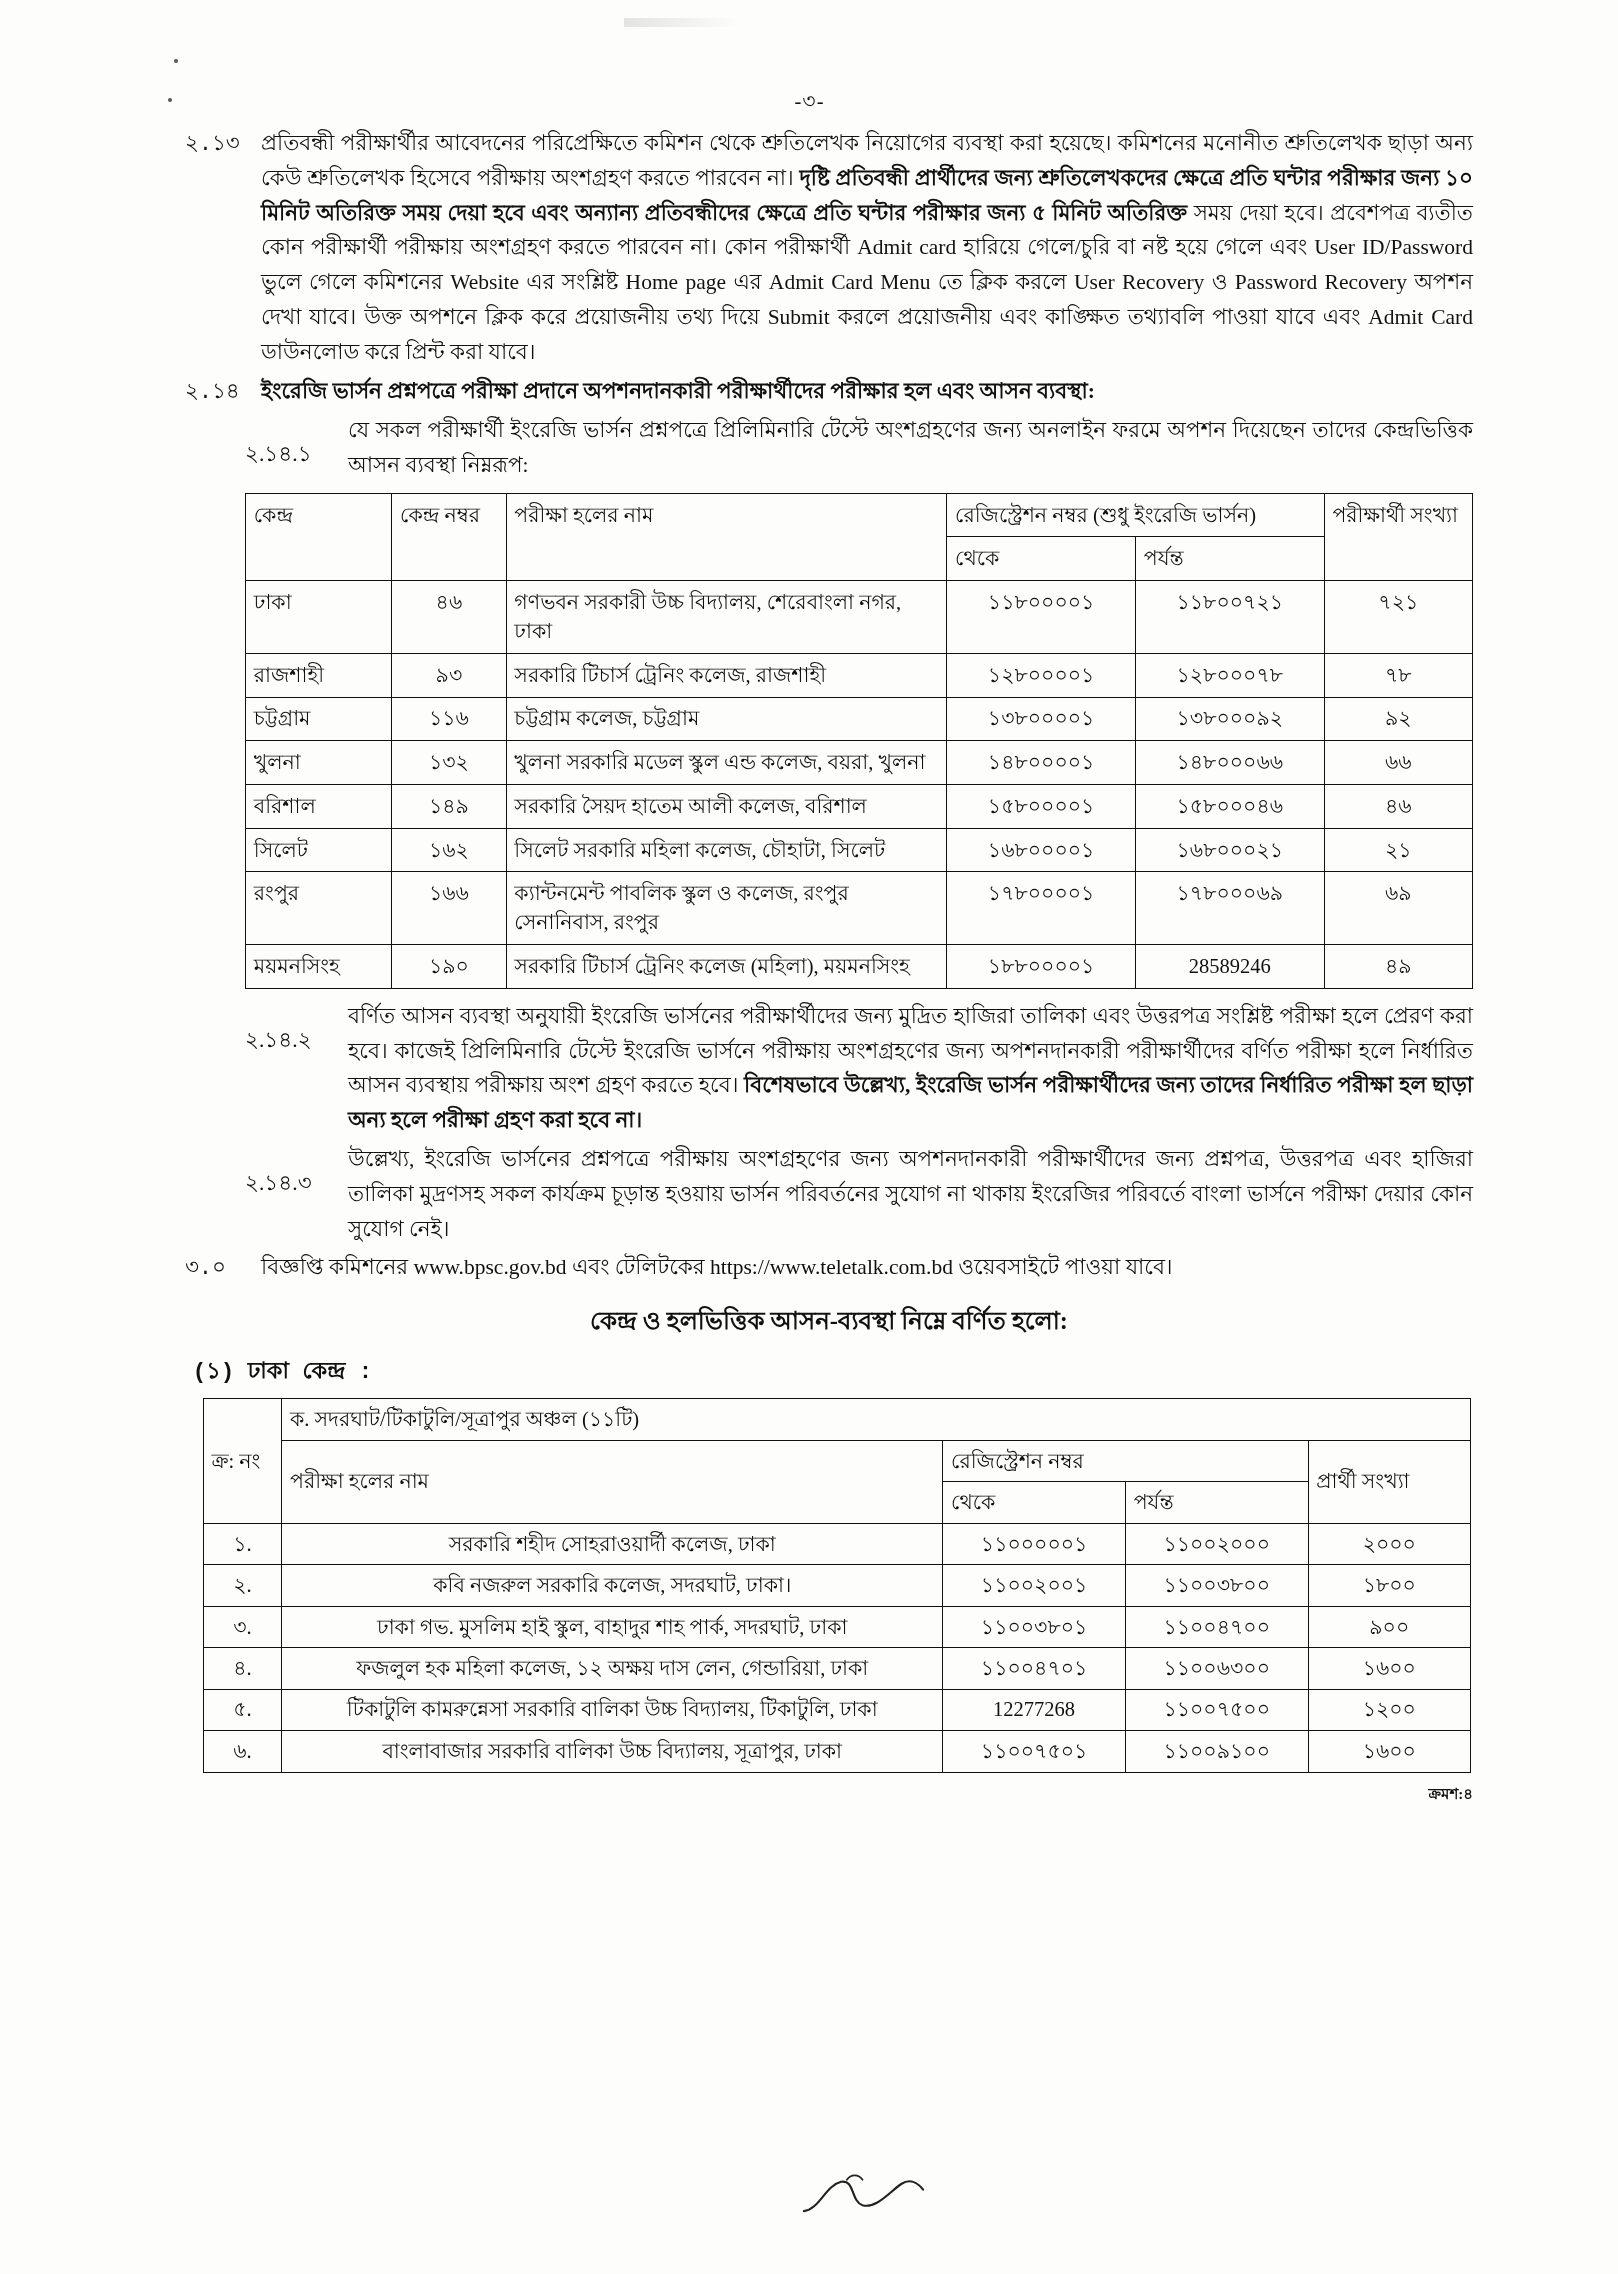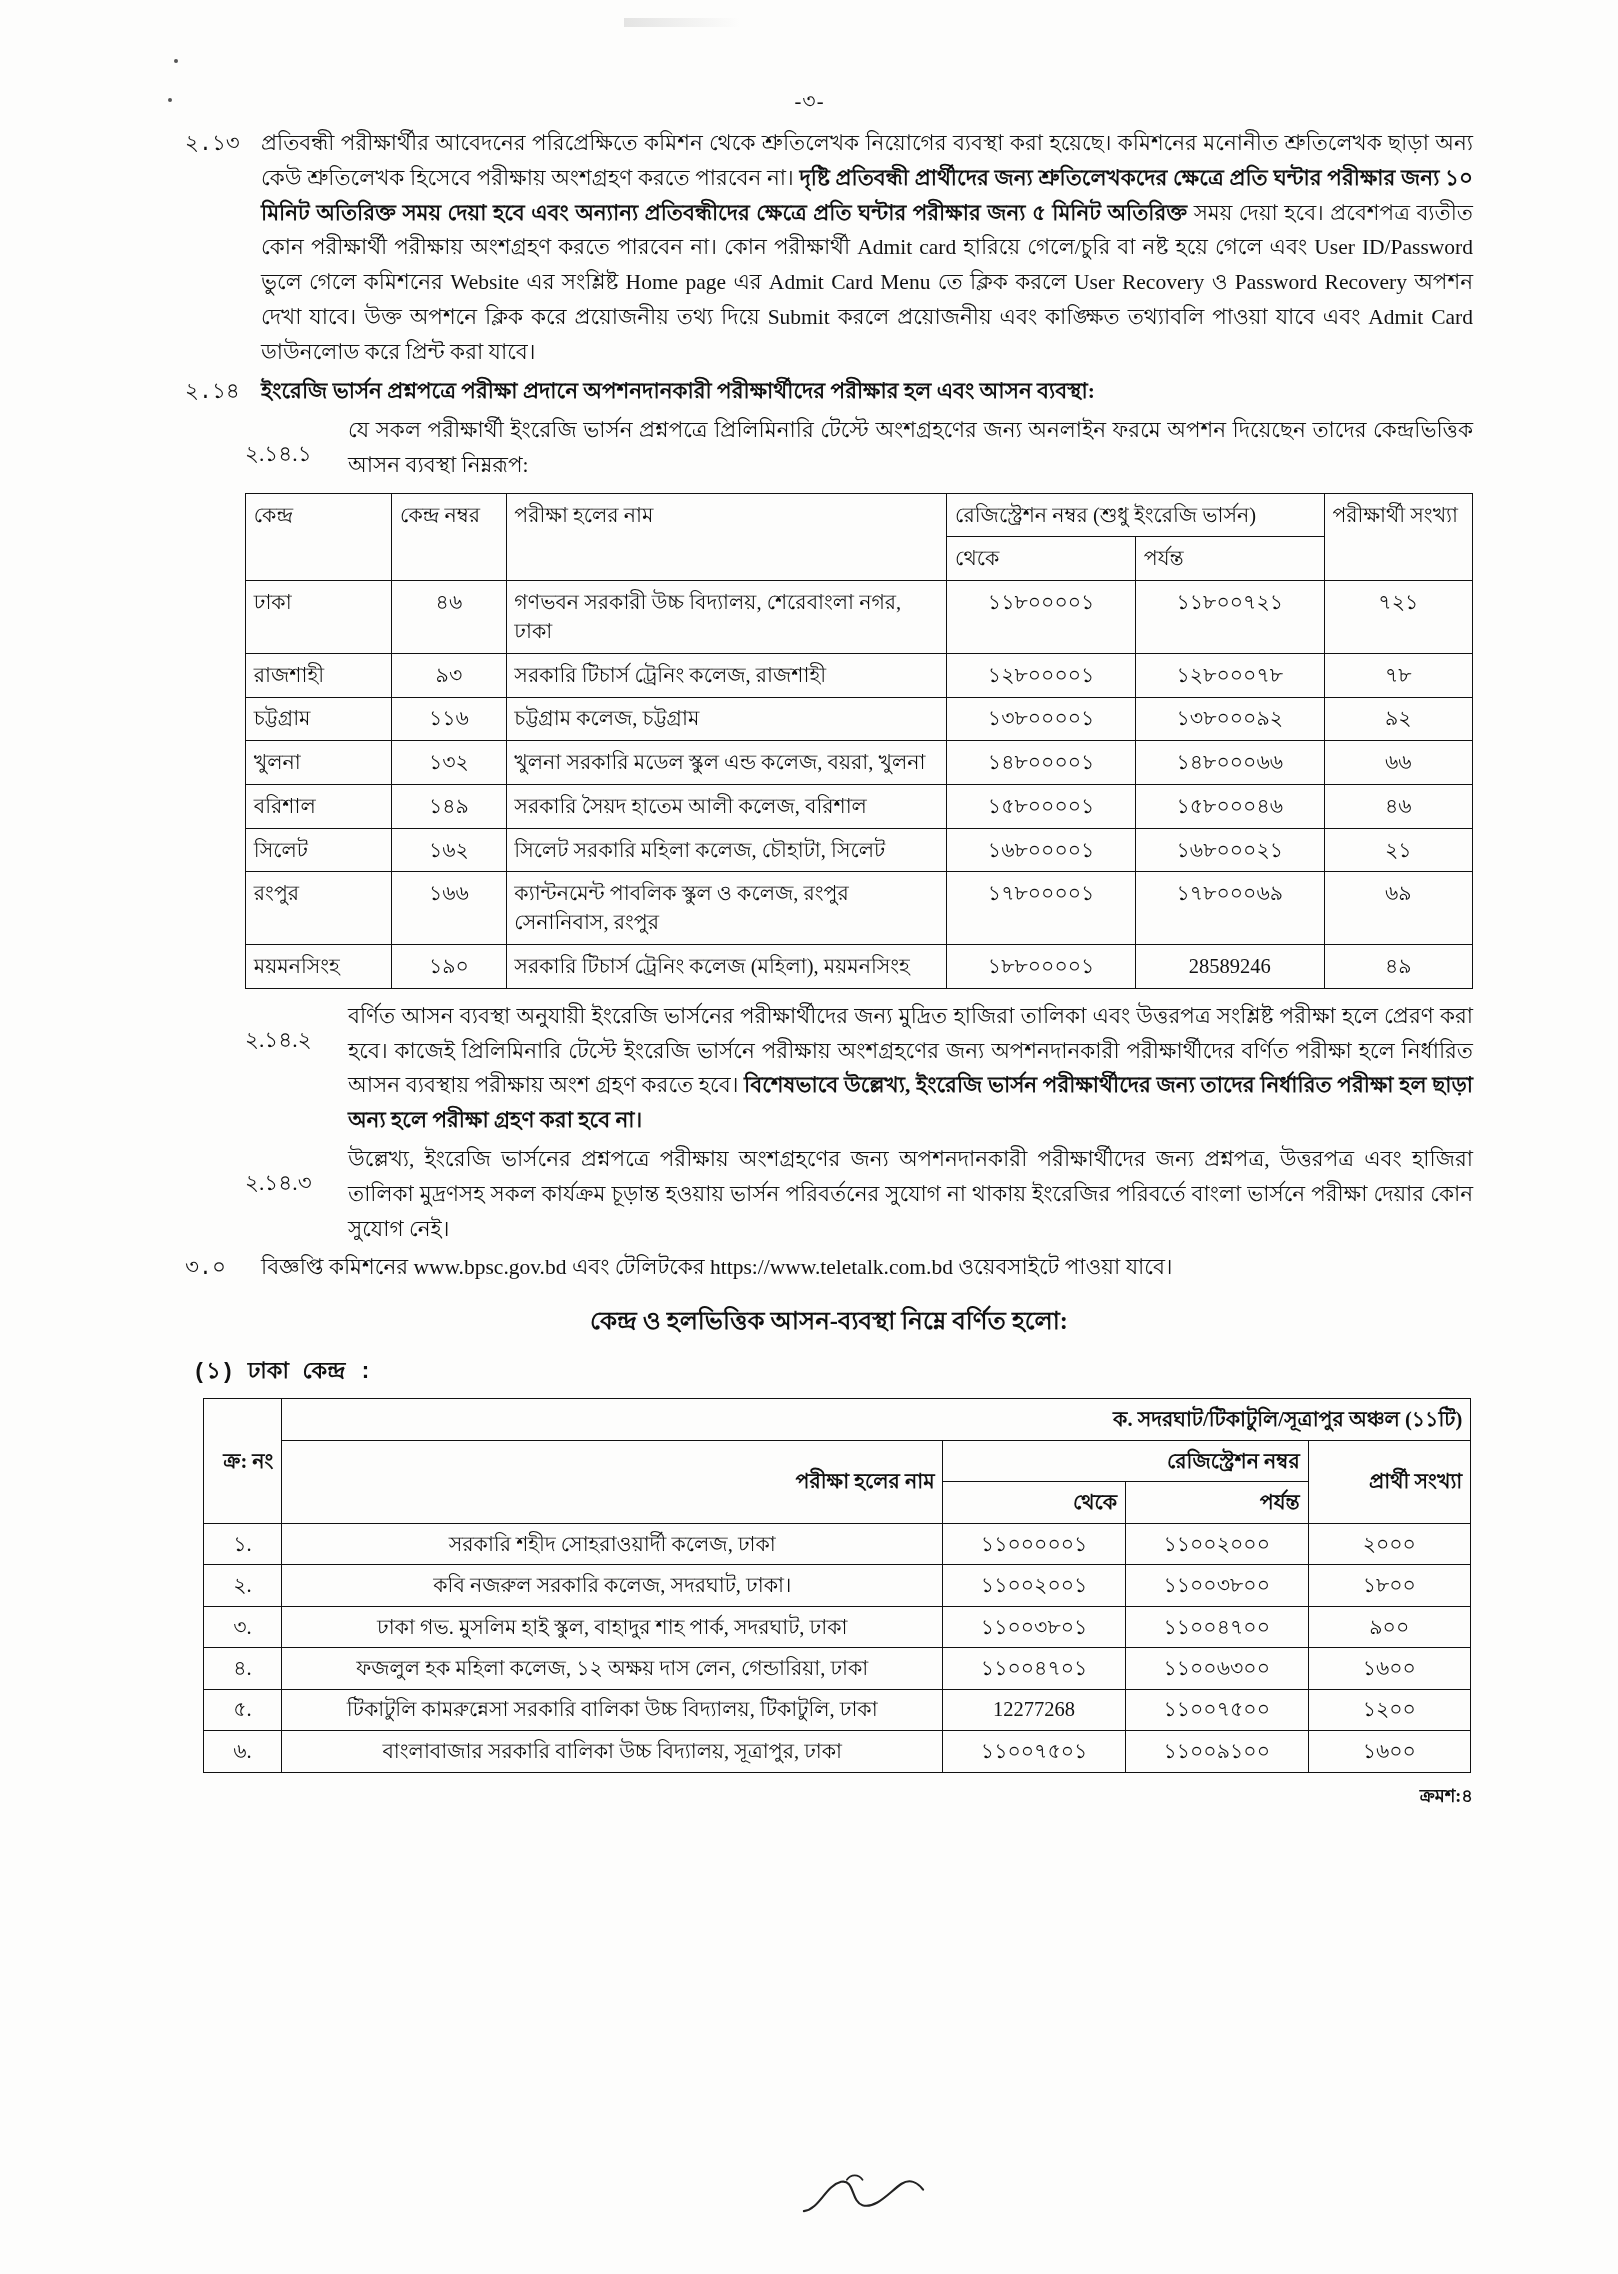--- a/index.html
+++ b/index.html
@@ -108,28 +108,28 @@
     border-collapse: collapse;
     width: calc(100% - 19.5px);
     margin: 3.9px 0 5.9px 17.6px;
     font-size: 20.5px;
   }
   table.grid2 th, table.grid2 td {
     border: 1.6px solid #111;
     padding: 5.9px 7.8px;
     line-height: 1.4;
   }
-  table.grid2 th { font-weight: bold; text-align: right; }
+  table.grid2 th { font-weight: normal; text-align: left; }
   table.grid2 td.serial { text-align: center; width: 62px; }
   table.grid2 td.hall { text-align: center; }
   table.grid2 td.regn { text-align: center; width: 166px; }
   table.grid2 td.count { text-align: center; width: 146px; }
   .footer-note {
     text-align: right;
-    font-size: 18px;
+    font-size: 15px;
     padding: 3.9px 146px 29px 0;
     font-weight: bold;
   }
   .signature {
     position: absolute;
     left: 800px;
     bottom: 57px;
     width: 127px;
     height: 45px;
     pointer-events: none;

